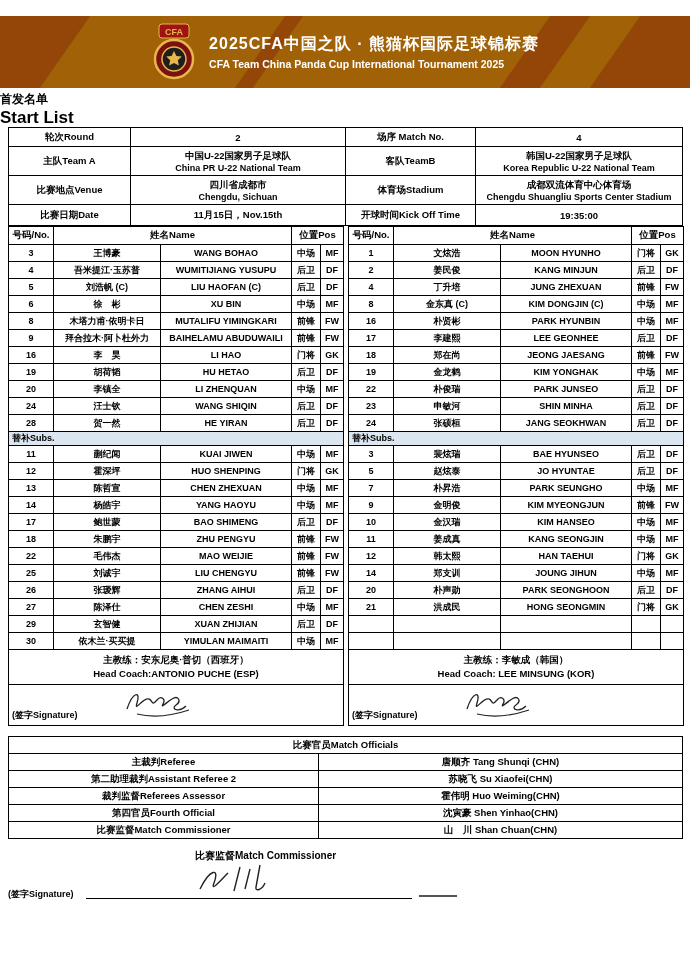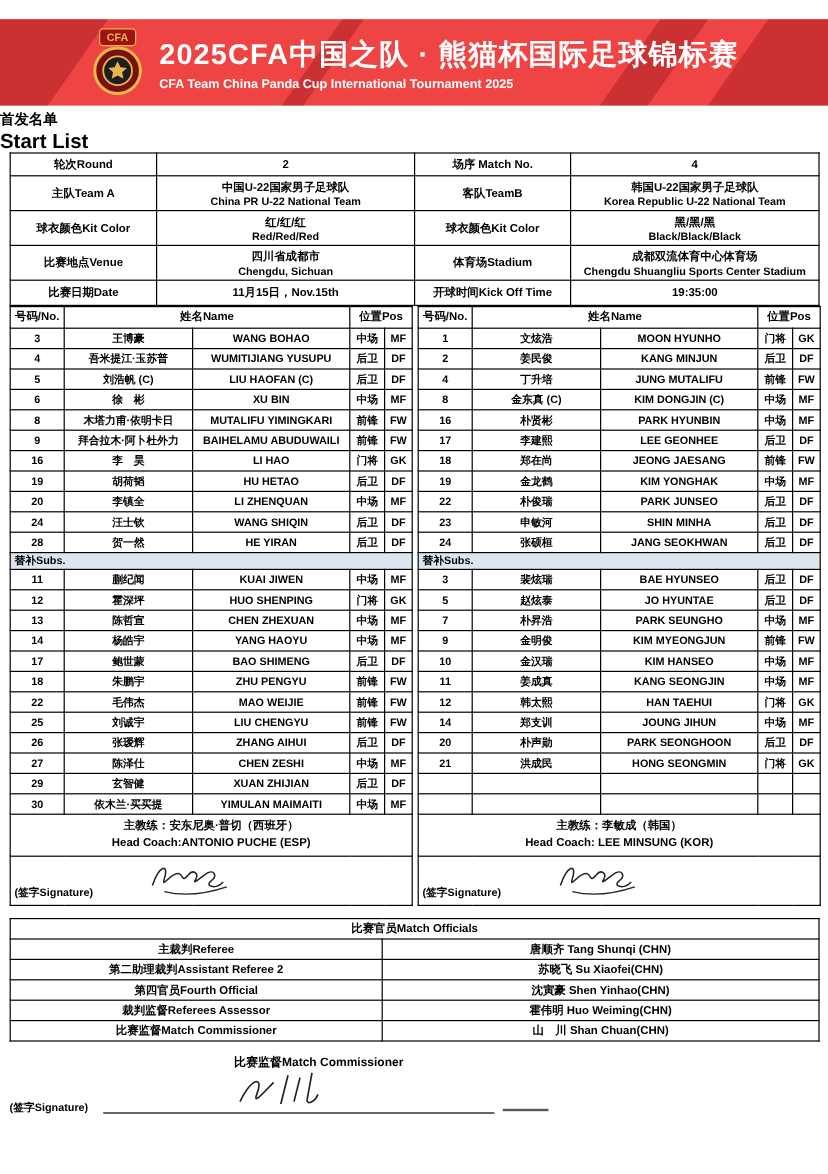--- a/index.html
+++ b/index.html
@@ -2,30 +2,30 @@
 <html><head>
 <meta charset="utf-8">
 <style>
   html,body{margin:0;padding:0;}
   body{
     width:690px;height:978px;background:#ffffff;color:#000;
     font-family:"Liberation Sans","DejaVu Sans",sans-serif;
     position:relative;overflow:hidden;font-weight:700;
   }
   
-  .banner{position:relative;margin-top:16px;height:72px;background:#ef4444;overflow:hidden;}
+  .banner{position:relative;margin-top:16px;height:72px;background:#a16207;overflow:hidden;}
   .stripe{position:absolute;top:-10px;bottom:-10px;background:rgba(110,0,6,.28);transform:skewX(-35deg);}
   .stripe.s1{left:-30px;width:95px;}
   .stripe.s2{left:260px;width:18px;}
   .stripe.s3{left:525px;width:40px;}
   .stripe.s4{right:-35px;width:110px;}
   .banner-inner{position:relative;height:100%;display:flex;align-items:center;justify-content:center;gap:12px;}
   .crest{width:46px;height:58px;flex:0 0 auto;}
   .banner-titles{color:#fff;text-align:left;}
-  .banner-title-cn{font-size:24px;letter-spacing:1px;text-align:right;}
+  .banner-title-cn{font-size:16px;letter-spacing:1px;text-align:right;}
   .banner-title-en{font-size:10.5px;margin-top:3px;}
   
   .section-title{height:36px;text-align:left;padding-top:3px;}
   .section-title .cn{font-size:12px;}
   .section-title .en{font-size:17px;}
   
   table{border-collapse:collapse;table-layout:fixed;}
   td{border:1px solid #000;text-align:center;vertical-align:middle;padding:0 2px;overflow:hidden;white-space:nowrap;}
   
   .info-table{width:674px;margin:0 8px;font-size:9.5px;}
@@ -104,32 +104,20 @@
     <td>
       <div>中国U-22国家男子足球队</div>
           <div class="sub">China PR U-22 National Team</div>
     </td>
     <td>客队TeamB</td>
     <td>
       <div>韩国U-22国家男子足球队</div>
           <div class="sub">Korea Republic U-22 National Team</div>
     </td>
   </tr>
-  <tr class="r3">
-    <td>球衣颜色Kit Color</td>
-    <td>
-      <div>红/红/红</div>
-          <div class="sub">Red/Red/Red</div>
-    </td>
-    <td>球衣颜色Kit Color</td>
-    <td>
-      <div>黑/黑/黑</div>
-          <div class="sub">Black/Black/Black</div>
-    </td>
-  </tr>
   <tr class="r4">
     <td>比赛地点Venue</td>
     <td>
       <div>四川省成都市</div>
           <div class="sub">Chengdu, Sichuan</div>
     </td>
     <td>体育场Stadium</td>
     <td>
       <div>成都双流体育中心体育场</div>
           <div class="sub">Chengdu Shuangliu Sports Center Stadium</div>
@@ -364,21 +352,21 @@
         <tr>
   <td>2</td>
   <td>姜民俊</td>
   <td>KANG MINJUN</td>
   <td>后卫</td>
   <td>DF</td>
         </tr>
         <tr>
   <td>4</td>
   <td>丁升培</td>
-  <td>JUNG MUTALIFU</td>
+  <td>JUNG ZHEXUAN</td>
   <td>前锋</td>
   <td>FW</td>
         </tr>
         <tr>
   <td>8</td>
   <td>金东真 (C)</td>
   <td>KIM DONGJIN (C)</td>
   <td>中场</td>
   <td>MF</td>
         </tr>
@@ -549,26 +537,26 @@
 
   <tr>
     <td>主裁判Referee</td>
     <td>唐顺齐 Tang Shunqi (CHN)</td>
       </tr>
   <tr>
     <td>第二助理裁判Assistant Referee 2</td>
     <td>苏晓飞 Su Xiaofei(CHN)</td>
       </tr>
   <tr>
+    <td>裁判监督Referees Assessor</td>
+    <td>霍伟明 Huo Weiming(CHN)</td>
+      </tr>
+  <tr>
     <td>第四官员Fourth Official</td>
     <td>沈寅豪 Shen Yinhao(CHN)</td>
-      </tr>
-  <tr>
-    <td>裁判监督Referees Assessor</td>
-    <td>霍伟明 Huo Weiming(CHN)</td>
       </tr>
   <tr>
     <td>比赛监督Match Commissioner</td>
     <td>山　川 Shan Chuan(CHN)</td>
       </tr>
     </tbody>
 </table>
 
 <div class="comm-label">比赛监督Match Commissioner</div>
 <div class="comm-sign">

